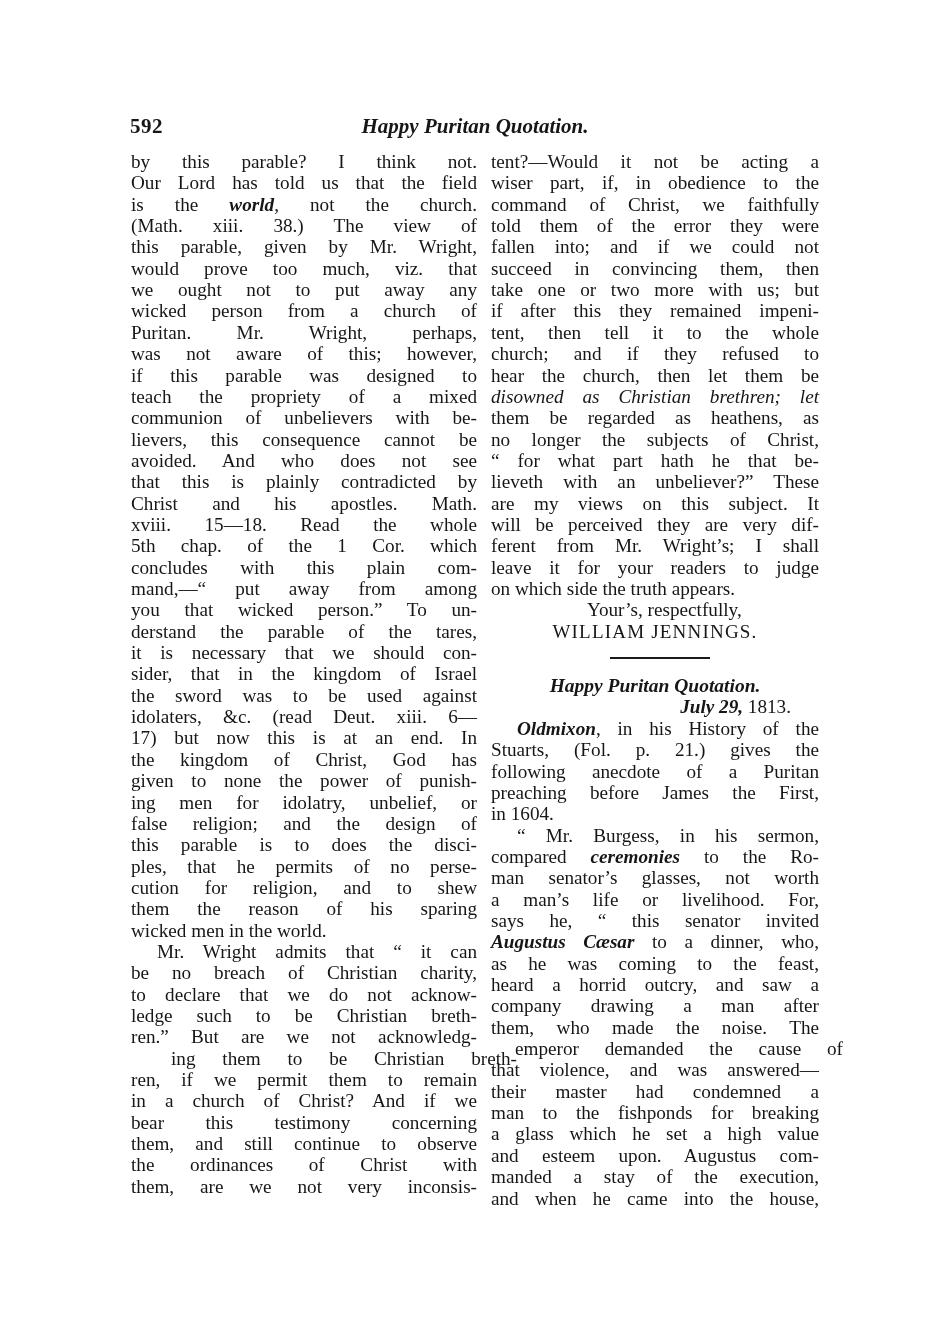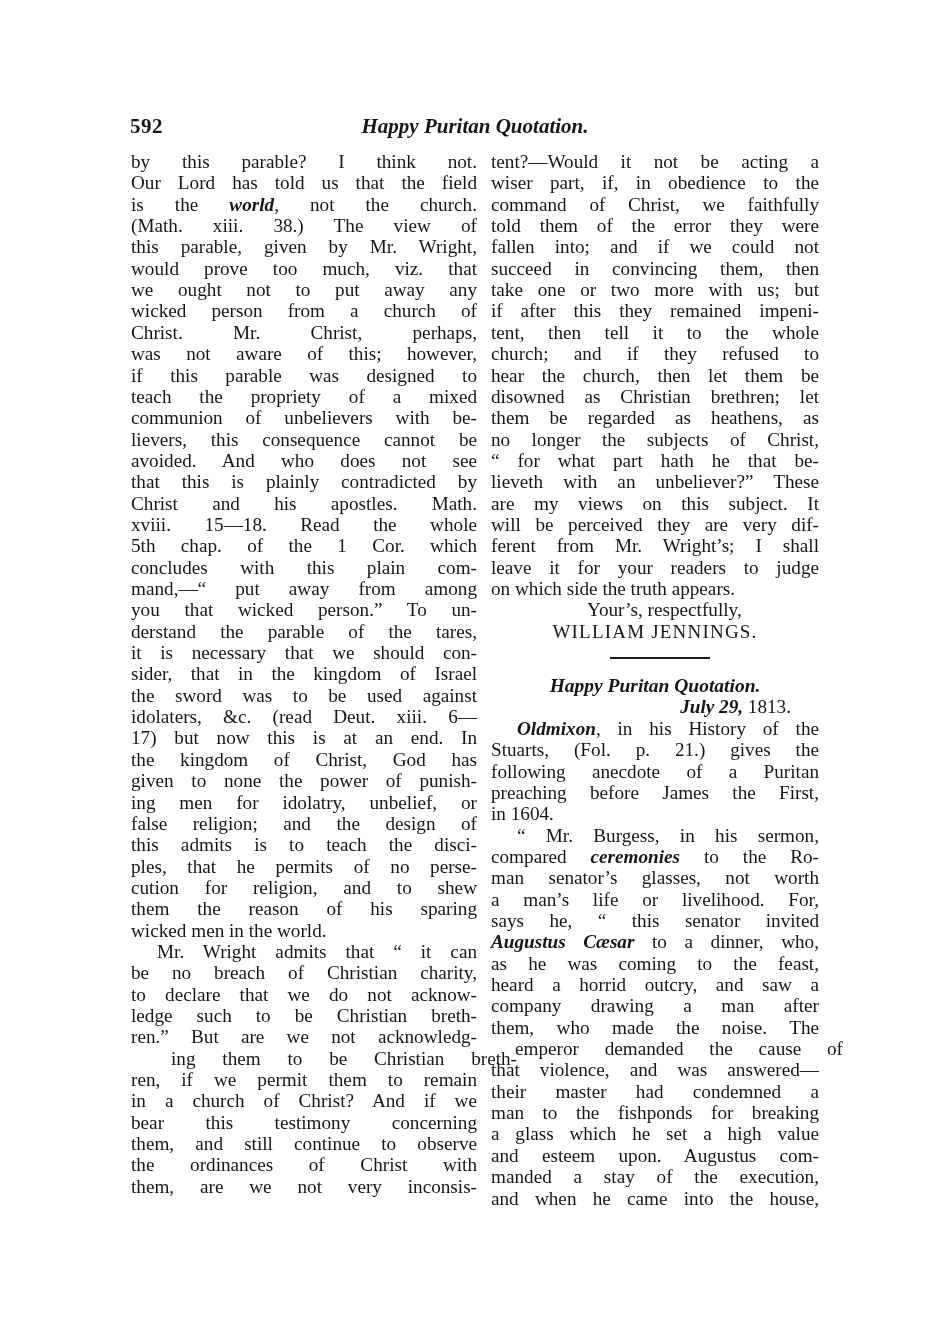--- a/index.html
+++ b/index.html
@@ -64,21 +64,21 @@
 
   <div class="col col-left" id="left-col">
       <div class="line" style="top: 0px;">by this parable? I think not.</div>
       <div class="line" style="top: 21.35px;">Our Lord has told us that the field</div>
       <div class="line" style="top: 42.7px;">is the <em class="bi">world</em>, not the church.</div>
       <div class="line" style="top: 64.05px;">(Math. xiii. 38.) The view of</div>
       <div class="line" style="top: 85.4px;">this parable, given by Mr. Wright,</div>
       <div class="line" style="top: 106.75px;">would prove too much, viz. that</div>
       <div class="line" style="top: 128.1px;">we ought not to put away any</div>
       <div class="line" style="top: 149.45px;">wicked person from a church of</div>
-      <div class="line" style="top: 170.8px;">Christ. Mr. Christ, perhaps,</div>
+      <div class="line" style="top: 170.8px;">Puritan. Mr. Wright, perhaps,</div>
       <div class="line" style="top: 192.15px;">was not aware of this; however,</div>
       <div class="line" style="top: 213.5px;">if this parable was designed to</div>
       <div class="line" style="top: 234.85px;">teach the propriety of a mixed</div>
       <div class="line" style="top: 256.2px;">communion of unbelievers with be-</div>
       <div class="line" style="top: 277.55px;">lievers, this consequence cannot be</div>
       <div class="line" style="top: 298.9px;">avoided. And who does not see</div>
       <div class="line" style="top: 320.25px;">that this is plainly contradicted by</div>
       <div class="line" style="top: 341.6px;">Christ and his apostles. Math.</div>
       <div class="line" style="top: 362.95px;">xviii. 15—18. Read the whole</div>
       <div class="line" style="top: 384.3px;">5th chap. of the 1 Cor. which</div>
@@ -88,21 +88,21 @@
       <div class="line" style="top: 469.7px;">derstand the parable of the tares,</div>
       <div class="line" style="top: 491.05px;">it is necessary that we should con-</div>
       <div class="line" style="top: 512.4px;">sider, that in the kingdom of Israel</div>
       <div class="line" style="top: 533.75px;">the sword was to be used against</div>
       <div class="line" style="top: 555.1px;">idolaters, &amp;c. (read Deut. xiii. 6—</div>
       <div class="line" style="top: 576.45px;">17) but now this is at an end. In</div>
       <div class="line" style="top: 597.8px;">the kingdom of Christ, God has</div>
       <div class="line" style="top: 619.15px;">given to none the power of punish-</div>
       <div class="line" style="top: 640.5px;">ing men for idolatry, unbelief, or</div>
       <div class="line" style="top: 661.85px;">false religion; and the design of</div>
-      <div class="line" style="top: 683.2px;">this admits is to teach the disci-</div>
+      <div class="line" style="top: 683.2px;">this parable is to does the disci-</div>
       <div class="line" style="top: 704.55px;">ples, that he permits of no perse-</div>
       <div class="line" style="top: 725.9px;">cution for religion, and to shew</div>
       <div class="line" style="top: 747.25px;">them the reason of his sparing</div>
       <div class="line last" style="top: 768.6px;">wicked men in the world.</div>
       <div class="line indent" style="top: 789.95px;">Mr. Wright admits that “ it can</div>
       <div class="line" style="top: 811.3px;">be no breach of Christian charity,</div>
       <div class="line" style="top: 832.65px;">to declare that we do not acknow-</div>
       <div class="line" style="top: 854px;">ledge such to be Christian breth-</div>
       <div class="line" style="top: 875.35px;">ren.” But are we not acknowledg-</div>
       <div class="line" style="top: 896.7px; margin-left: 40px;">ing them to be Christian breth-</div>
@@ -118,21 +118,21 @@
       <div class="line" style="top: 21.35px;">wiser part, if, in obedience to the</div>
       <div class="line" style="top: 42.7px;">command of Christ, we faithfully</div>
       <div class="line" style="top: 64.05px;">told them of the error they were</div>
       <div class="line" style="top: 85.4px;">fallen into; and if we could not</div>
       <div class="line" style="top: 106.75px;">succeed in convincing them, then</div>
       <div class="line" style="top: 128.1px;">take one or two more with us; but</div>
       <div class="line" style="top: 149.45px;">if after this they remained impeni-</div>
       <div class="line" style="top: 170.8px;">tent, then tell it to the whole</div>
       <div class="line" style="top: 192.15px;">church; and if they refused to</div>
       <div class="line" style="top: 213.5px;">hear the church, then let them be</div>
-      <div class="line" style="top: 234.85px;">disowned as Christian brethren; let</div>
+      <div class="line" style="top: 234.85px; font-style: italic;">disowned as Christian brethren; let</div>
       <div class="line" style="top: 256.2px;">them be regarded as heathens, as</div>
       <div class="line" style="top: 277.55px;">no longer the subjects of Christ,</div>
       <div class="line" style="top: 298.9px;">“ for what part hath he that be-</div>
       <div class="line" style="top: 320.25px;">lieveth with an unbeliever?” These</div>
       <div class="line" style="top: 341.6px;">are my views on this subject. It</div>
       <div class="line" style="top: 362.95px;">will be perceived they are very dif-</div>
       <div class="line" style="top: 384.3px;">ferent from Mr. Wright’s; I shall</div>
       <div class="line" style="top: 405.65px;">leave it for your readers to judge</div>
       <div class="line last" style="top: 427px;">on which side the truth appears.</div>
       <div class="line sig-greeting" style="top: 448.35px;">Your’s, respectfully,</div>

